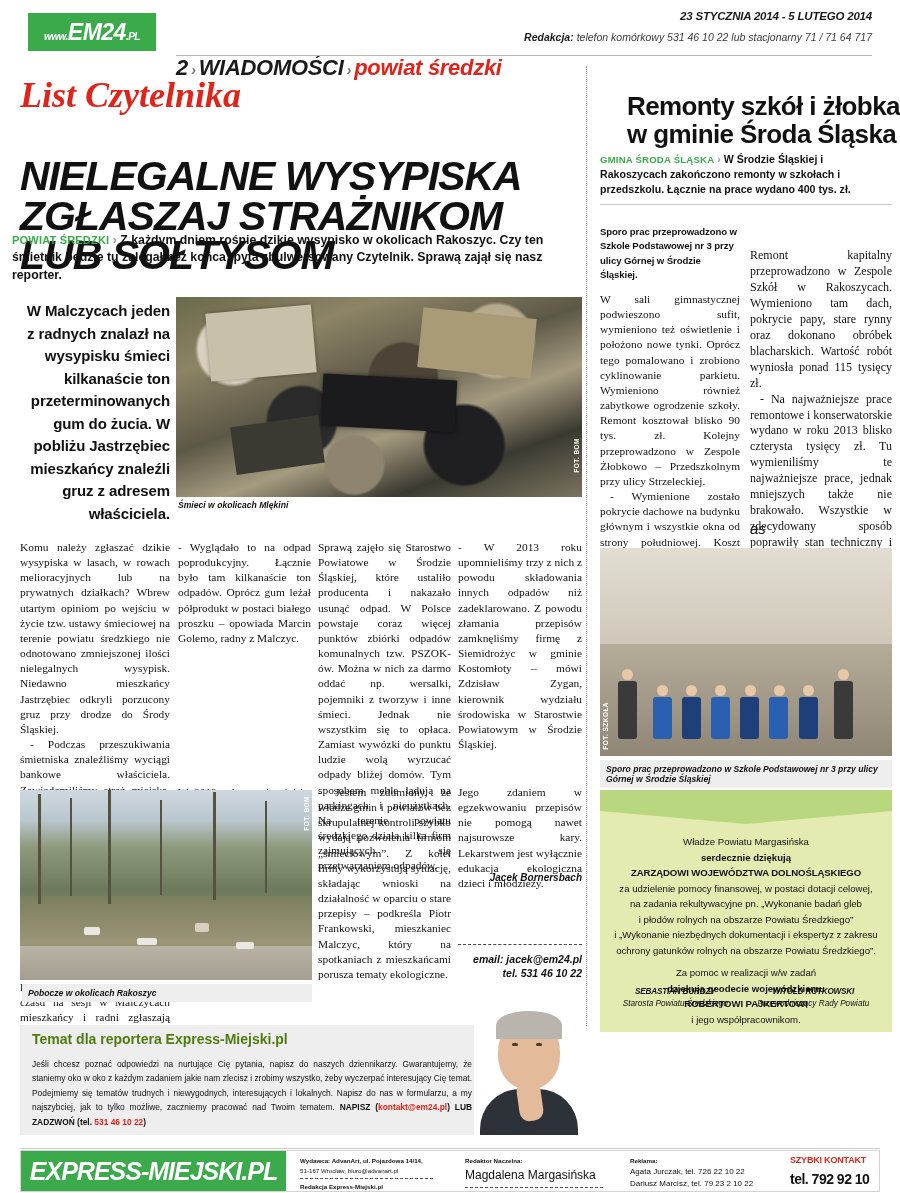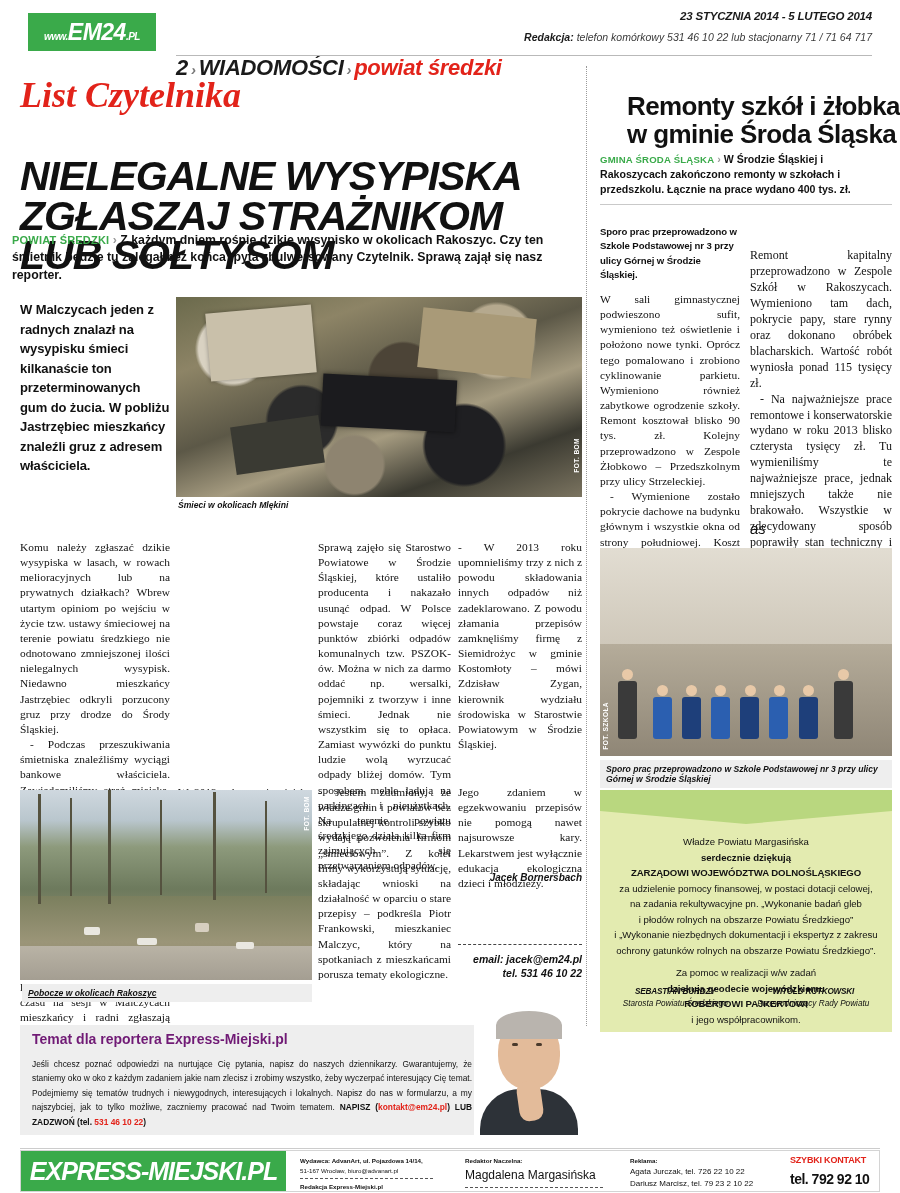--- a/index.html
+++ b/index.html
@@ -67,21 +67,21 @@
   .lead{
     position:absolute;left:12px;top:232px;width:562px;
     font-size:12.3px;line-height:1.42;color:#111;font-weight:600;
   }
   .lead .loc{color:#3aaa4a;font-weight:bold;font-size:11px;letter-spacing:0.2px;}
   .lead .ar{color:#9a9a9a;font-weight:bold;}
 
   
   .intro-bold{
     position:absolute;left:20px;top:300px;width:150px;
-    font-size:13px;line-height:1.5;font-weight:bold;color:#111;letter-spacing:-0.1px;
+    font-size:15px;line-height:1.5;font-weight:bold;color:#111;letter-spacing:-0.1px;text-align:right;
   }
 
   
   .col{
     position:absolute;
     font-family:"Liberation Serif", serif;
     font-size:11.4px;line-height:1.33;text-align:justify;color:#111;
     -webkit-hyphens:auto;hyphens:auto;
   }
   .col p{margin:0 0 0 0;text-indent:10px;}
@@ -141,21 +141,21 @@
   #photo2{left:20px;top:790px;width:292px;height:190px;
     background:
       linear-gradient(180deg,#cfd8df 0%, #b9c6cd 16%, #8d9a7c 30%, #6d7a5d 52%, #8b8a6e 72%, #9a9580 100%);
   }
   #photo2 .tree{position:absolute;background:#55523f;}
   #photo2 .ground{position:absolute;left:0;bottom:0;width:100%;height:44%;
     background:linear-gradient(180deg,#7b7f5e 0%, #9b9578 55%, #8a8468 100%);}
   #photo2 .road{position:absolute;left:0;bottom:0;width:100%;height:18%;
     background:linear-gradient(180deg,#b9b3a5 0%, #a49e92 100%);}
   #photo2 .litter{position:absolute;border-radius:2px;background:#e9e7e0;}
-  #cap2{left:22px;top:984px;width:290px;text-decoration:underline;}
+  #cap2{left:22px;top:984px;width:290px;}
   .cap-band{
     position:absolute;background:#eeeeee;
     font-size:8.6px;font-weight:bold;font-style:italic;color:#111;
     padding:4px 6px;box-sizing:border-box;
   }
 
   
   .r-headline{
     position:absolute;left:627px;top:70px;width:292px;
     font-weight:bold;font-size:26px;line-height:1.08;letter-spacing:-0.6px;color:#111;
@@ -224,21 +224,21 @@
   }
   .thanks-sigs .nm{font-weight:bold;letter-spacing:-0.2px;}
 
   
   .temat{
     position:absolute;left:20px;top:1025px;width:562px;height:110px;
     background:#eeeeee;
   }
   .temat-title{
     position:absolute;left:12px;top:6px;
-    font-weight:bold;font-size:14px;color:#701a75;
+    font-weight:bold;font-size:14px;color:#4d7c0f;
   }
   .temat-text{
     position:absolute;left:12px;top:32px;width:440px;
     font-size:8.4px;line-height:1.72;color:#111;text-align:justify;
   }
   .temat-text b{font-weight:bold;}
   .temat-text .red{color:#e2231a;font-weight:bold;}
   .reporter{
     position:absolute;right:0px;top:-18px;width:108px;height:128px;overflow:hidden;
   }
@@ -312,20 +312,23 @@
     <div class="credit" style="right:2px;bottom:24px;">FOT. BOM</div>
   </div>
   <div class="cap-out" id="cap1">Śmieci w okolicach Mlękini</div>
 
   <div class="col" id="c1b">
     <p class="noind">Komu należy zgłaszać dzikie wysypiska w lasach, w rowach melioracyjnych lub na prywatnych działkach? Wbrew utartym opiniom po wejściu w życie tzw. ustawy śmieciowej na terenie powiatu średzkiego nie odnotowano zmniejszonej ilości nielegalnych wysypisk. Niedawno mieszkańcy Jastrzębiec odkryli porzucony gruz przy drodze do Środy Śląskiej.</p>
     <p>- Podczas przeszukiwania śmietniska znaleźliśmy wyciągi bankowe właściciela. Zawiadomiliśmy straż miejską, która uruchomiła procedury prawne. Gruz został usunięty. Na wiosnę zawsze organizujemy akcję usuwania porzuconych śmieci – informuje Daniel Padewski, sołtys Jastrzębiec.</p>
     <p>Każdy, kto znajdzie odpady, może w pierwszej kolejności zgłosić to sołtysowi. Jeśli wysypisko znajduje się w lesie lub między miejscowościami sprawę trzeba zgłosić wójtowi lub burmistrzowi. Od pewnego czasu na sesji w Malczycach mieszkańcy i radni zgłaszają wójtowi miejsca, gdzie zalegają odpady. Na terenie prywatnej działki jeden z radnych znalazł tony przeterminowanej gumy do żucia.</p>
   </div>
 
+  <div class="col" id="c2">
+    <p class="noind">- Wyglądało to na odpad poprodukcyjny. Łącznie było tam kilkanaście ton odpadów. Oprócz gum leżał półprodukt w postaci białego proszku – opowiada Marcin Golemo, radny z Malczyc.</p>
+  </div>
   <div class="col" id="c3">
     <p class="noind">Sprawą zajęło się Starostwo Powiatowe w Środzie Śląskiej, które ustaliło producenta i nakazało usunąć odpad. W Polsce powstaje coraz więcej punktów zbiórki odpadów komunalnych tzw. PSZOK-ów. Można w nich za darmo oddać np. wersalki, pojemniki z tworzyw i inne śmieci. Jednak nie wszystkim się to opłaca. Zamiast wywózki do punktu ludzie wolą wyrzucać odpady bliżej domów. Tym sposobem meble lądują na parkingach i nieużytkach. Na terenie powiatu średzkiego działa kilka firm zajmujących się przetwarzaniem odpadów.</p>
   </div>
   <div class="col" id="c4">
     <p class="noind">- W 2013 roku upomnieliśmy trzy z nich z powodu składowania innych odpadów niż zadeklarowano. Z powodu złamania przepisów zamknęliśmy firmę z Siemidrożyc w gminie Kostomłoty – mówi Zdzisław Zygan, kierownik wydziału środowiska w Starostwie Powiatowym w Środzie Śląskiej.</p>
   </div>
 
   <div class="col" id="c2b">
     <p class="noind">W 2013 roku straż miejska miała kilka zgłoszeń w sprawie nielegalnych wysypisk. Ludzie zgłaszali miejsca z dołączonymi zdjęciami. Strażnicy w trakcie przeszukiwania kilka razy znaleźli adres właściciela.</p>
   </div>

